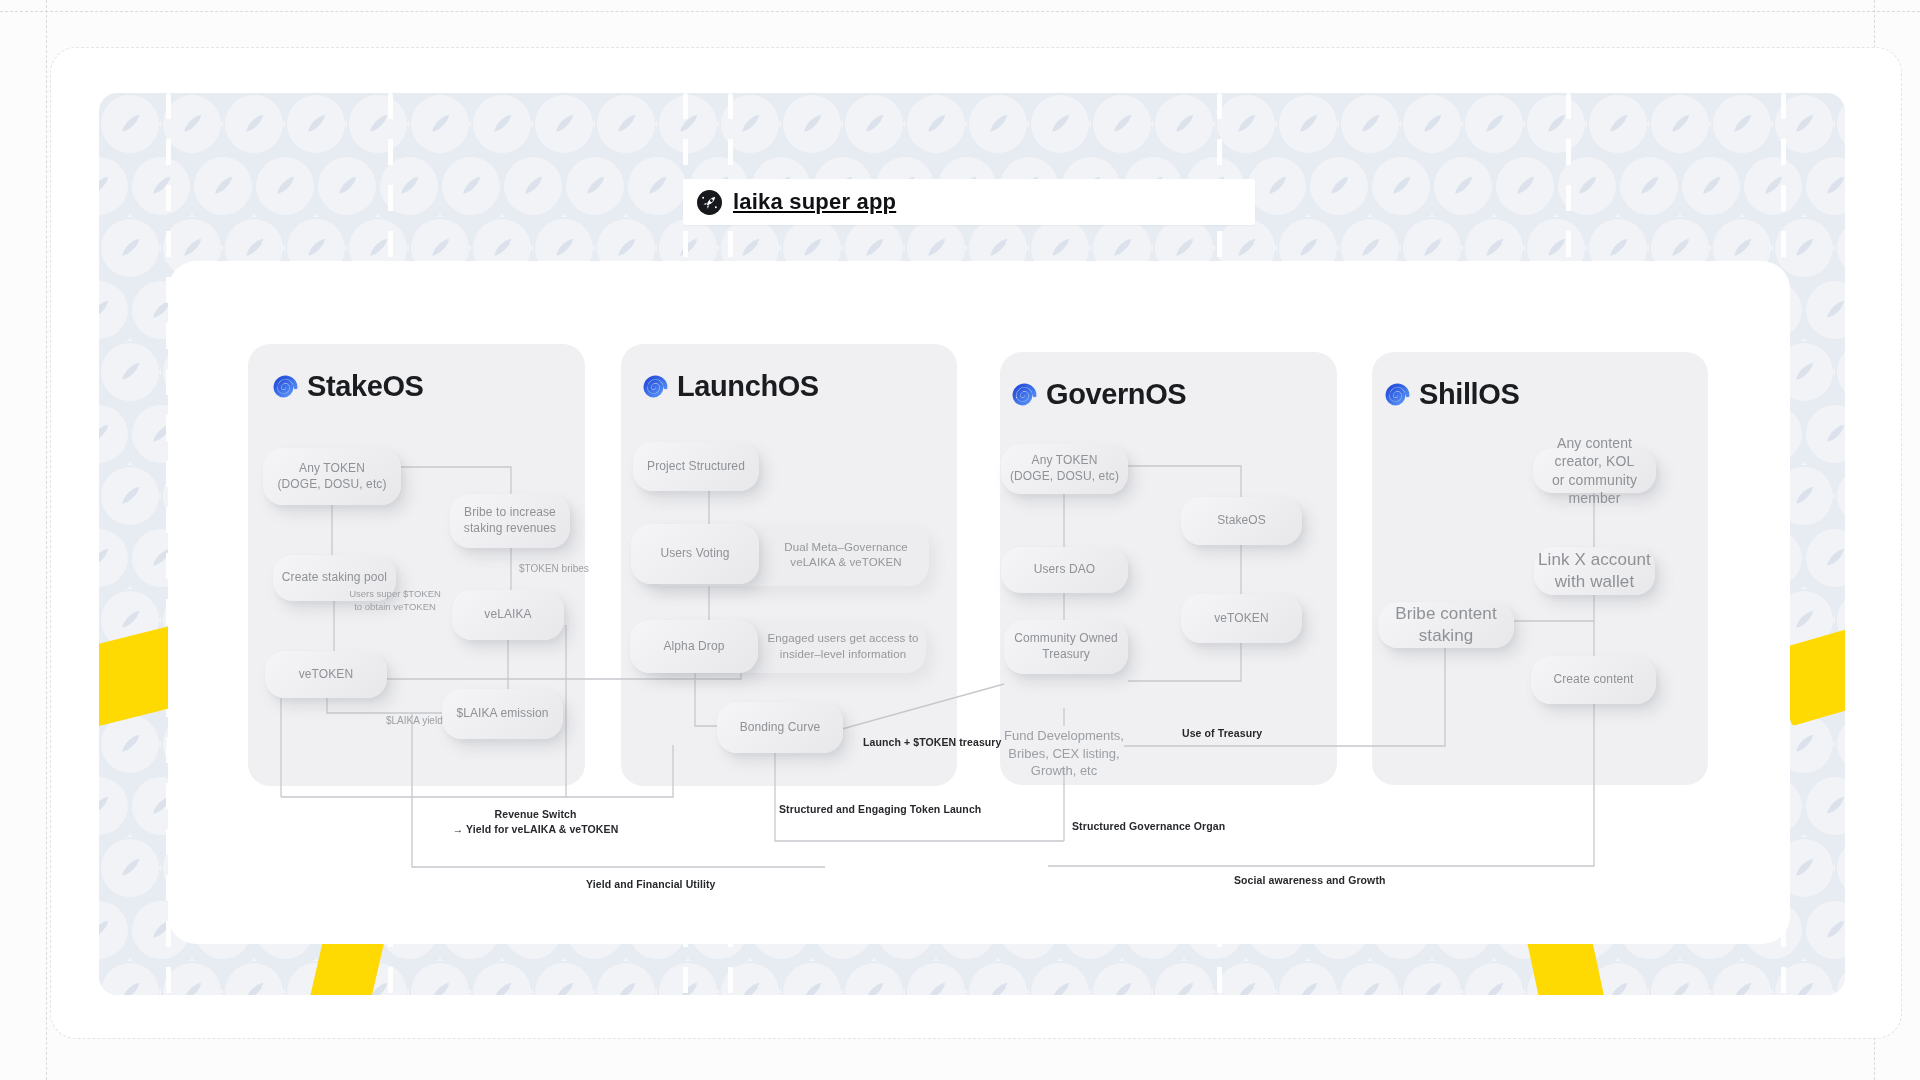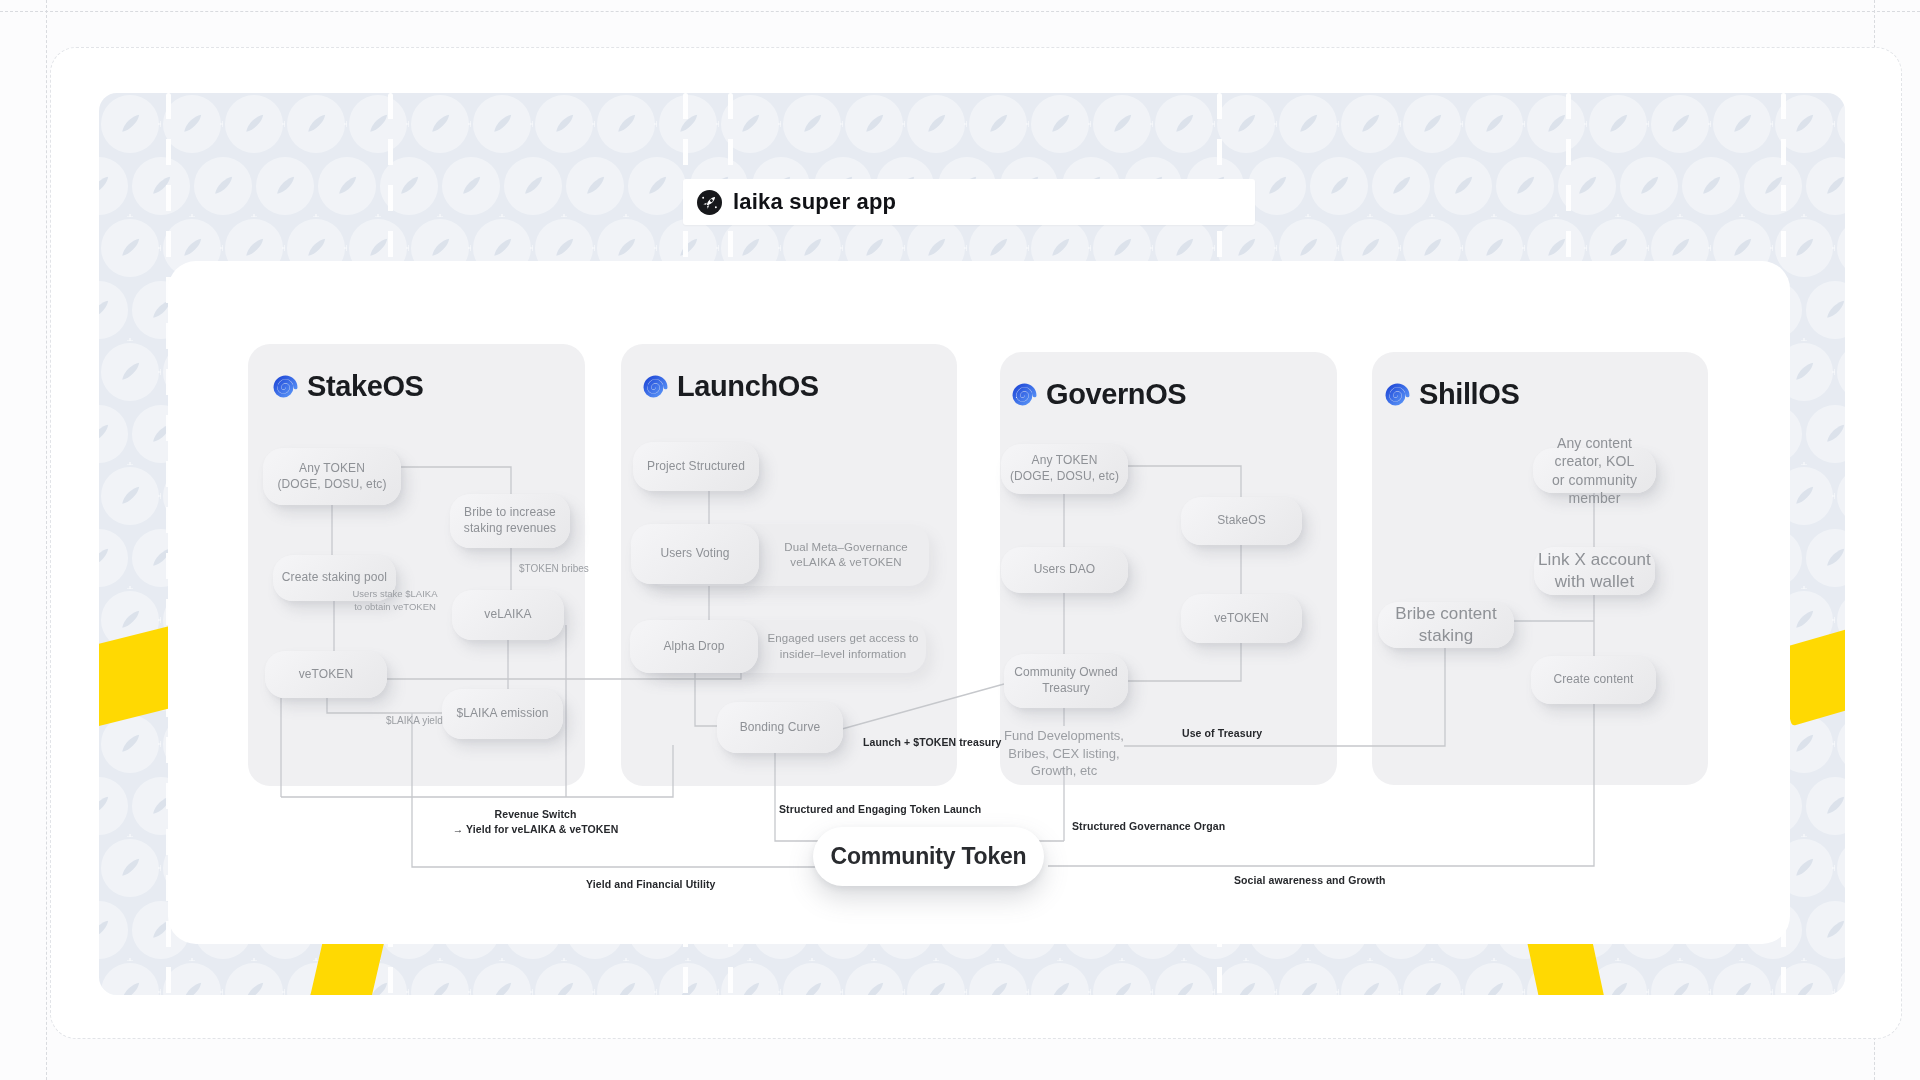--- a/index.html
+++ b/index.html
@@ -11,21 +11,21 @@
   .card{position:absolute;left:50px;top:47px;width:1850px;height:990px;background:#ffffff;
         border:1px dashed #e2e4e8;border-radius:26px;z-index:2;}
   .highway{position:absolute;left:99px;top:93px;width:1746px;height:902px;background:#e7ebf2;
            border-radius:18px;overflow:hidden;z-index:3;}
   .lane{position:absolute;top:0;height:902px;width:5px;border-radius:3px;
         background:repeating-linear-gradient(to bottom,#ffffff 0 26px,transparent 26px 46px);opacity:.95;}
   .paint{position:absolute;background:#ffd902;border-radius:4px;}
   .diagram-panel{position:absolute;left:168px;top:261px;width:1622px;height:683px;background:#ffffff;
                  border-radius:28px;z-index:4;}
   .banner{position:absolute;left:683px;top:179px;width:572px;height:46px;background:#ffffff;border-radius:3px;
-          display:flex;align-items:center;z-index:6;box-shadow:0 1px 2px rgba(0,0,0,.04);}
+          display:flex;align-items:center;z-index:6;box-shadow:0 1px 2px rgba(0,0,0,.04);text-decoration:underline;}
   .banner .badge{margin-left:14px;width:25px;height:25px;flex:0 0 auto;}
   .banner .bl{margin-left:11px;font-size:22px;font-weight:600;color:#111216;letter-spacing:.2px;}
   .col{position:absolute;background:#f0f0f2;border-radius:22px;z-index:5;}
   .col-header{position:absolute;display:flex;align-items:center;gap:9px;z-index:7;height:30px;}
   .col-header .t{font-size:29px;font-weight:700;color:#1a1c20;letter-spacing:-.4px;}
   .connectors{position:absolute;left:0;top:0;z-index:6;pointer-events:none;}
   .connectors path{fill:none;stroke:#c6c8cc;stroke-width:1.3px;}
   .node{position:absolute;display:flex;align-items:center;justify-content:center;text-align:center;
         background:linear-gradient(140deg,#f4f4f6 10%,#e9e9eb 90%);border-radius:20px;z-index:8;
         box-shadow:7px 9px 14px rgba(113,118,128,.16),2px 3px 5px rgba(113,118,128,.08);
@@ -195,42 +195,41 @@
 insider–level information</span>
   </div>
   <div class="node" style="left:630px;top:620px;width:128px;height:53px">Alpha Drop</div>
   <div class="node" style="left:717px;top:702px;width:126px;height:51px">Bonding Curve</div>
 
   <div class="node" style="left:1001px;top:444px;width:127px;height:50px">Any TOKEN
 (DOGE, DOSU, etc)</div>
   <div class="node" style="left:1181px;top:497px;width:121px;height:48px">StakeOS</div>
   <div class="node" style="left:1001px;top:547px;width:127px;height:46px">Users DAO</div>
   <div class="node" style="left:1181px;top:594px;width:121px;height:49px">veTOKEN</div>
-  <div class="node" style="left:1004px;top:654px;width:124px;height:54px">Community Owned
+  <div class="node" style="left:1004px;top:620px;width:124px;height:54px">Community Owned
 Treasury</div>
 
   <div class="node xs" style="left:1533px;top:448px;width:123px;height:45px">Any content creator, KOL
 or community member</div>
   <div class="node md" style="left:1534px;top:547px;width:121px;height:48px">Link X account
 with wallet</div>
   <div class="node md" style="left:1378px;top:602px;width:136px;height:46px">Bribe content staking</div>
   <div class="node" style="left:1531px;top:656px;width:125px;height:48px">Create content</div>
 
   <div class="tiny-lbl" style="left:519px;top:562px">$TOKEN bribes</div>
-  <div class="tiny-lbl ctr" style="left:336px;top:588px;width:118px;font-size:9.5px">Users stake $LAIKA
+  <div class="tiny-lbl ctr" style="left:336px;top:588px;width:118px;font-size:9.5px">Users super $TOKEN
 to obtain veTOKEN</div>
   <div class="tiny-lbl" style="left:386px;top:714px">$LAIKA yield</div>
   <div class="tiny-lbl ctr" style="left:1000px;top:727px;width:128px;font-size:13px">Fund Developments,
 Bribes, CEX listing,
 Growth, etc</div>
 
   <div class="flow-lbl ctr" style="left:438px;top:807px;width:195px">Revenue Switch
 → Yield for veLAIKA &amp; veTOKEN</div>
   <div class="flow-lbl" style="left:779px;top:802px">Structured and Engaging Token Launch</div>
   <div class="flow-lbl" style="left:863px;top:735px">Launch + $TOKEN treasury</div>
   <div class="flow-lbl" style="left:1182px;top:726px">Use of Treasury</div>
   <div class="flow-lbl" style="left:1072px;top:819px">Structured Governance Organ</div>
   <div class="flow-lbl" style="left:586px;top:877px">Yield and Financial Utility</div>
   <div class="flow-lbl" style="left:1234px;top:873px">Social awareness and Growth</div>
 
-  <div class="token">Community Token</div>
 
 </div>
 
 </body></html>

